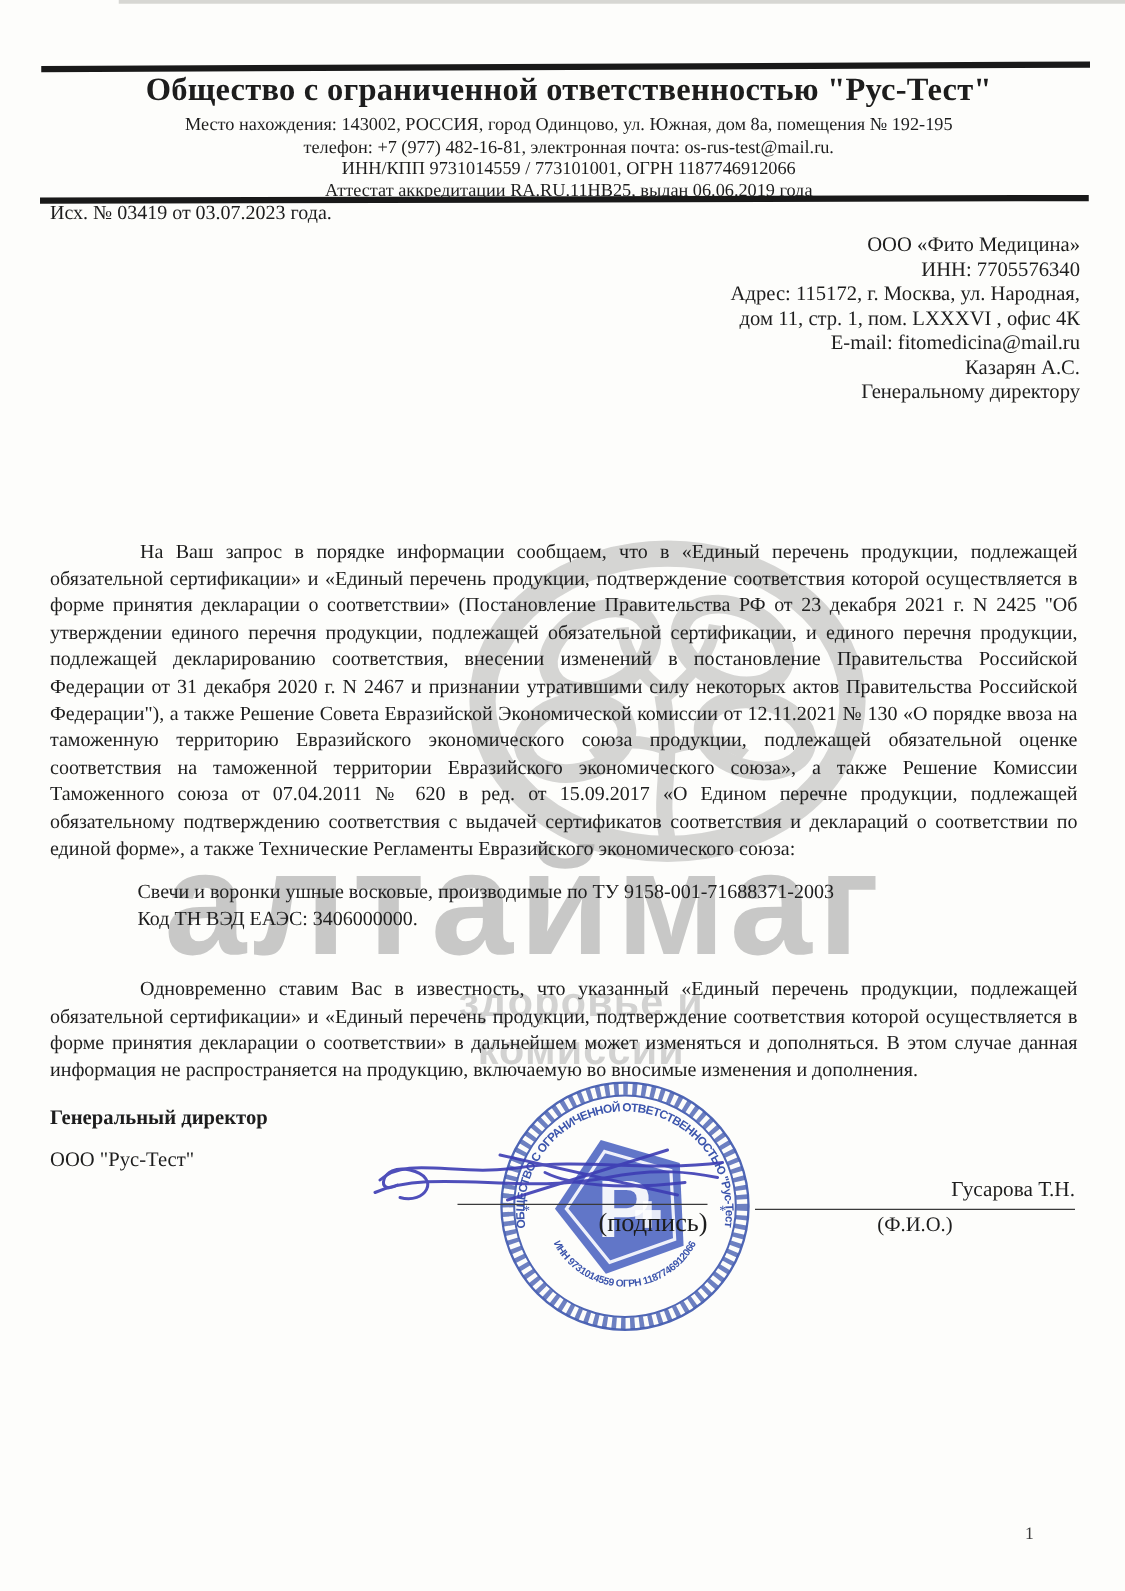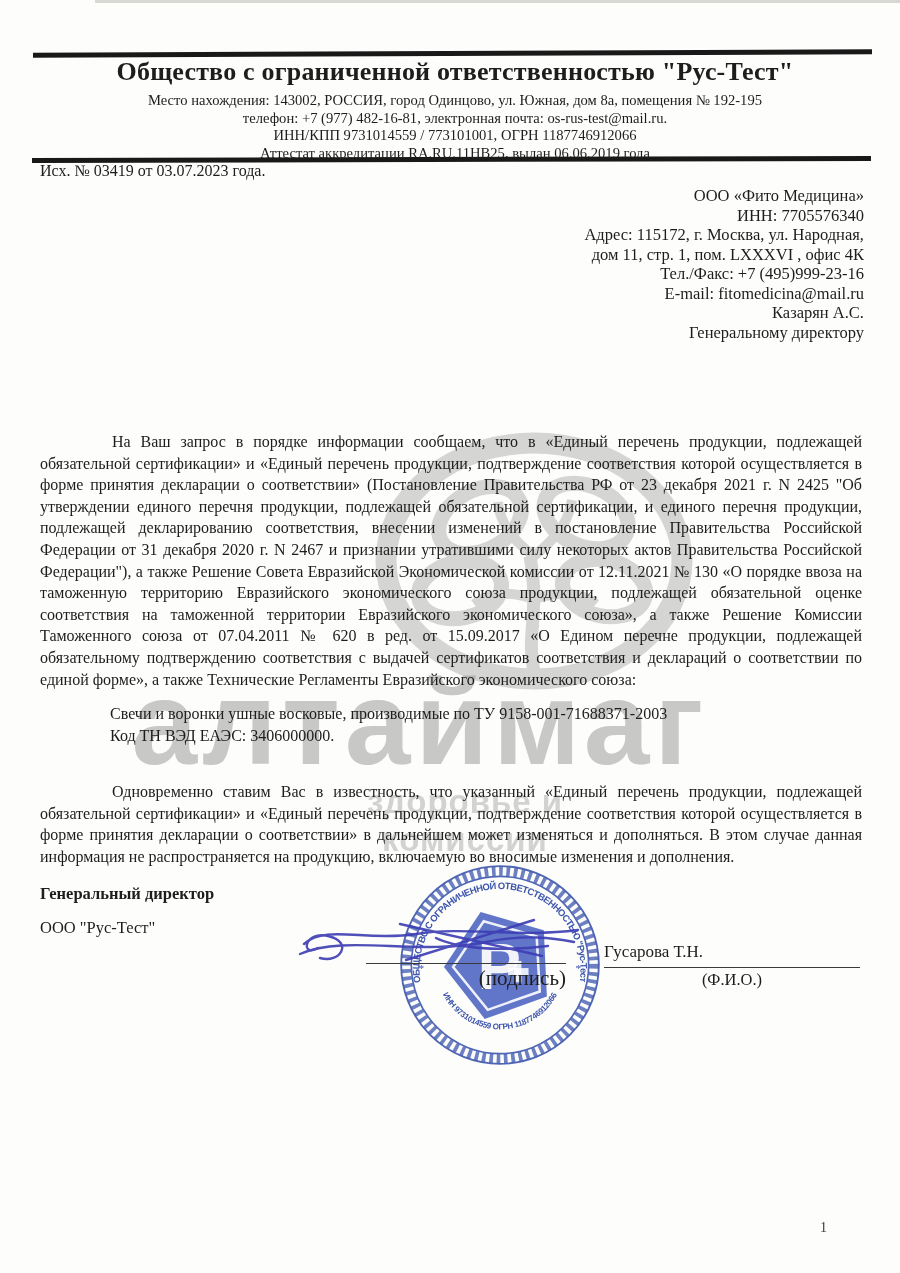--- a/index.html
+++ b/index.html
@@ -29,21 +29,21 @@
   .p1{top:431px;}
   .p2{top:781px;}
   .products{top:703px;left:110px;font-size:16px;line-height:21.8px;z-index:2;}
   
   .sig-position{top:884px;left:40px;font-size:16.5px;z-index:2;font-weight:bold;}
   .sig-company{top:918px;left:40px;font-size:16.5px;z-index:2;}
   .sig-line{border-top:1.4px solid #3a3a3a;z-index:5;}
   .sig-line-left{top:963px;left:366px;width:200px;}
   .sig-line-right{top:967px;left:604px;width:256px;}
   .sig-caption-left{top:966px;left:366px;width:200px;text-align:right;font-size:21px;z-index:6;}
-  .sig-name-right{top:942px;left:604px;width:256px;text-align:left;font-size:17px;z-index:6;}
+  .sig-name-right{top:942px;left:604px;width:256px;text-align:right;font-size:17px;z-index:6;}
   .sig-caption-right{top:970px;left:604px;width:256px;text-align:center;font-size:16.5px;z-index:6;}
   .page-number{top:1220px;left:820px;font-size:14px;color:#3a3a3a;z-index:2;}
   
   .wm{z-index:1;pointer-events:none;}
   .wm-tree{top:428px;left:328px;width:412px;height:270px;}
   .wm-brand{top:664px;left:95px;width:650px;text-align:center;
     font-family:"Liberation Sans", sans-serif;font-weight:bold;
     font-size:118px;line-height:1;letter-spacing:5px;color:rgba(152,152,152,0.52);}
   .wm-tagline{top:783px;left:300px;width:330px;text-align:center;
     font-family:"Liberation Sans", sans-serif;font-weight:bold;
@@ -83,21 +83,20 @@
   </div>
   <div class="abs rule rule-2"></div>
 
   <div class="abs outgoing">Исх. № 03419 от 03.07.2023 года.</div>
 
   <div class="abs recipient">
     <div>ООО «Фито Медицина»</div>
     <div>ИНН: 7705576340</div>
     <div>Адрес: 115172, г. Москва, ул. Народная,</div>
     <div>дом 11, стр. 1, пом. LXXXVI , офис 4К</div>
-    <div>Тел./Факс: +7 (495)999-23-16</div>
     <div>E-mail: fitomedicina@mail.ru</div>
     <div>Казарян А.С.</div>
     <div>Генеральному директору</div>
   </div>
 
 
   <div class="abs body-par p1">На Ваш запрос в порядке информации сообщаем, что в «Единый перечень продукции, подлежащей обязательной сертификации» и «Единый перечень продукции, подтверждение соответствия которой осуществляется в форме принятия декларации о соответствии» (Постановление Правительства РФ от 23 декабря 2021 г. N 2425 "Об утверждении единого перечня продукции, подлежащей обязательной сертификации, и единого перечня продукции, подлежащей декларированию соответствия, внесении изменений в постановление Правительства Российской Федерации от 31 декабря 2020 г. N 2467 и признании утратившими силу некоторых актов Правительства Российской Федерации"), а также Решение Совета Евразийской Экономической комиссии от 12.11.2021 № 130 «О порядке ввоза на таможенную территорию Евразийского экономического союза продукции, подлежащей обязательной оценке соответствия на таможенной территории Евразийского экономического союза», а также Решение Комиссии Таможенного союза от 07.04.2011 № 620 в ред. от 15.09.2017 «О Едином перечне продукции, подлежащей обязательному подтверждению соответствия с выдачей сертификатов соответствия и деклараций о соответствии по единой форме», а также Технические Регламенты Евразийского экономического союза:</div>
   <div class="abs products">
     <div>Свечи и воронки ушные восковые, производимые по ТУ 9158-001-71688371-2003</div>
     <div>Код ТН ВЭД ЕАЭС: 3406000000.</div>

